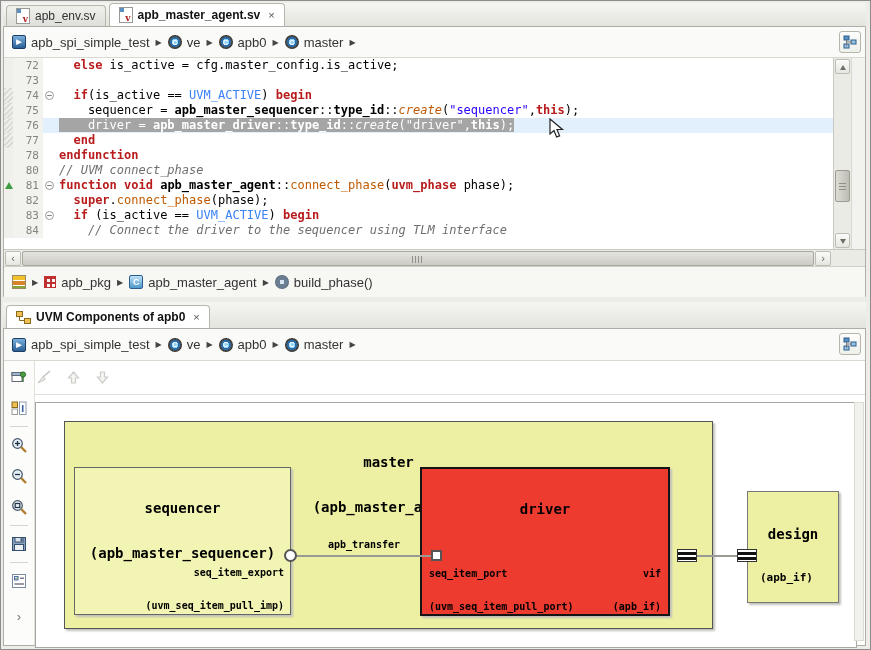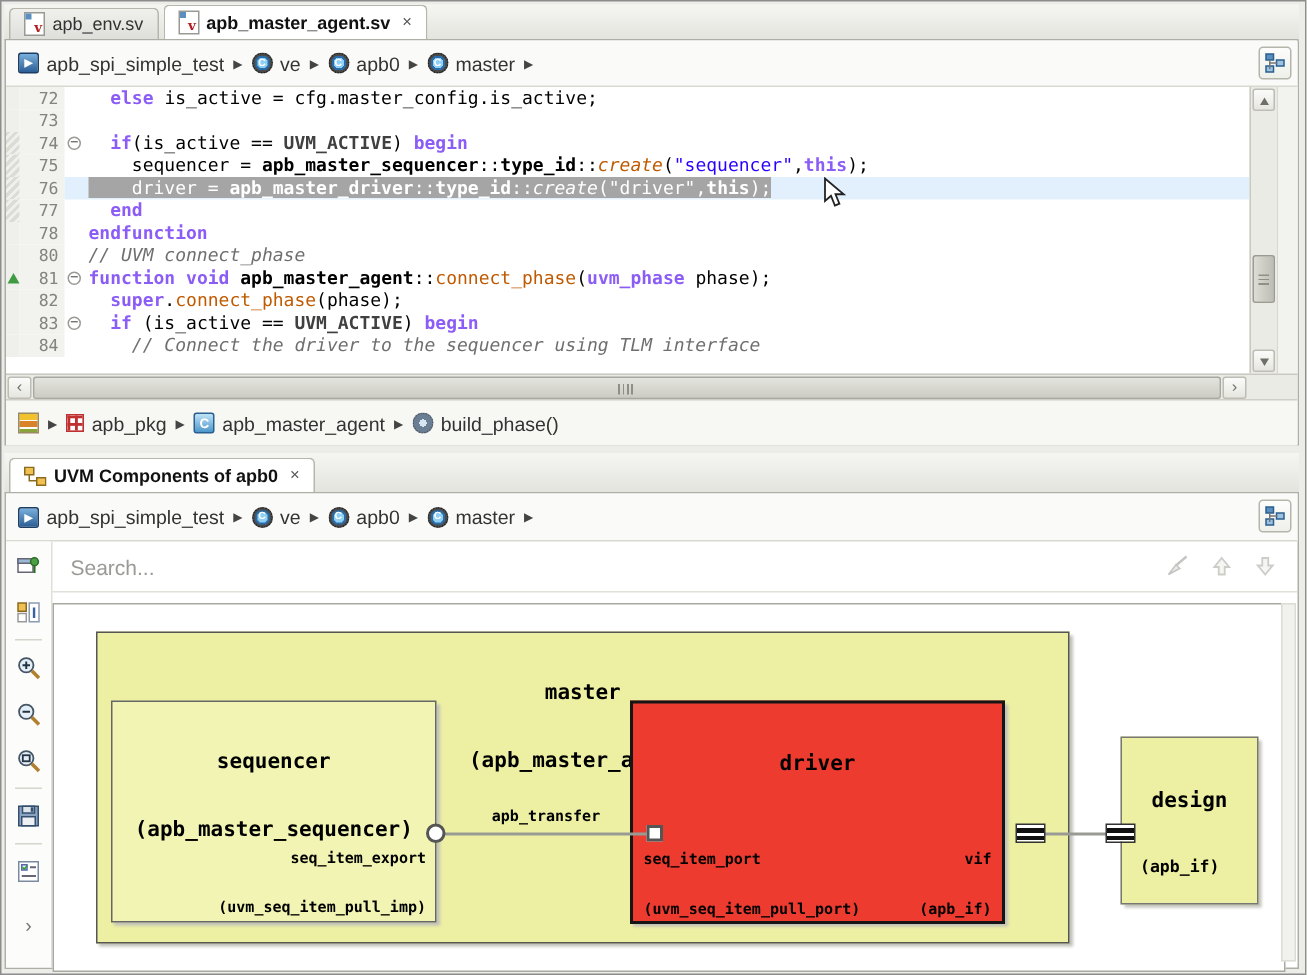--- a/index.html
+++ b/index.html
@@ -51,23 +51,23 @@
   .occ-marker{position:absolute;left:1px;top:4px;width:0;height:0;border-left:4px solid transparent;
       border-right:4px solid transparent;border-bottom:7px solid #3f9b42;}
   .lnum{width:26px;flex:none;text-align:right;padding-right:4px;color:#83837f;background:#f2f2ee;font-size:11px;box-sizing:content-box;}
   .fcell{width:13px;flex:none;position:relative;}
   .fold-dot{position:absolute;left:2px;top:3px;width:9px;height:9px;border:1px solid #9a9a94;border-radius:50%;
       background:#fff;color:#555;font-size:9px;line-height:7px;text-align:center;box-sizing:border-box;}
   .lcode{flex:1;padding-left:3px;color:#000;}
   .cline.cur .fcell,.cline.cur .lcode{background:#e2effc;}
   .selwrap{background:#a5a5a5;}
   .selwrap span{color:#fff !important;}
-  .tk-pl{color:#000;} .tk-kw{color:#8b5cf6;font-weight:bold;} .tk-typ{color:#000000;font-weight:bold;}
+  .tk-pl{color:#000;} .tk-kw{color:#b91c1c;font-weight:bold;} .tk-typ{color:#000000;font-weight:bold;}
   .tk-str{color:#2a00ff;} .tk-fn{color:#c05a00;} .tk-fni{color:#c05a00;font-style:italic;}
-  .tk-bb{color:#404040;font-weight:bold;} .tk-cmt{color:#6f6f6f;font-style:italic;}
+  .tk-bb{color:#3b82f6;font-weight:normal;} .tk-cmt{color:#6f6f6f;font-style:italic;}
 
   .vscroll{width:17px;flex:none;background:#ebebe6;border-left:1px solid #c9c9c2;position:relative;}
   .sbtn{position:absolute;left:1px;right:1px;height:15px;background:linear-gradient(#fbfbfa,#e6e6e0);
       border:1px solid #bdbdb5;border-radius:2px;box-sizing:border-box;}
   .sbtn.up{top:1px;} .sbtn.down{bottom:1px;}
   .sbtn.up::after,.sbtn.down::after{content:"";position:absolute;left:4px;top:5px;width:0;height:0;
       border-left:3.5px solid transparent;border-right:3.5px solid transparent;}
   .sbtn.up::after{border-bottom:5px solid #6f6f68;}
   .sbtn.down::after{border-top:5px solid #6f6f68;}
   .vthumb{position:absolute;left:1px;right:1px;top:112px;height:32px;border:1px solid #9b9b93;border-radius:2px;
@@ -332,21 +332,20 @@
               <rect x="3.5" y="3.5" width="3.5" height="3.5" fill="#e8f0f8" stroke="#56a"></rect>
               <path d="M4 5.2 l1.2 1.2 2-2.4" stroke="#393" fill="none"></path>
               <line x1="9" y1="5.2" x2="13" y2="5.2" stroke="#667" stroke-width="1.3"></line>
               <line x1="3.5" y1="11" x2="13" y2="11" stroke="#667" stroke-width="1.3"></line>
             </svg>
           </button>
           <span class="more-glyph">›</span>
         </div>
 
         <div class="searchrow">
-          <input class="search" type="text" placeholder="Search..." style="">
           <div class="srch-icons">
             <svg width="17" height="15" viewBox="0 0 17 15">
               <line x1="15" y1="1" x2="8" y2="7" stroke="#8a8a84" stroke-width="1.6"></line>
               <path d="M3 13 L8 6.5 L10.5 9 Z" fill="#d8d8d0" stroke="#8a8a84"></path>
             </svg>
             <svg width="15" height="15" viewBox="0 0 15 15">
               <path d="M7.5 2 L12.5 8 H9.5 V13 H5.5 V8 H2.5 Z" fill="#ececE6" stroke="#9a9a94" stroke-width="1.2"></path>
             </svg>
             <svg width="15" height="15" viewBox="0 0 15 15">
               <path d="M7.5 13 L12.5 7 H9.5 V2 H5.5 V7 H2.5 Z" fill="#ececE6" stroke="#9a9a94" stroke-width="1.2"></path>

